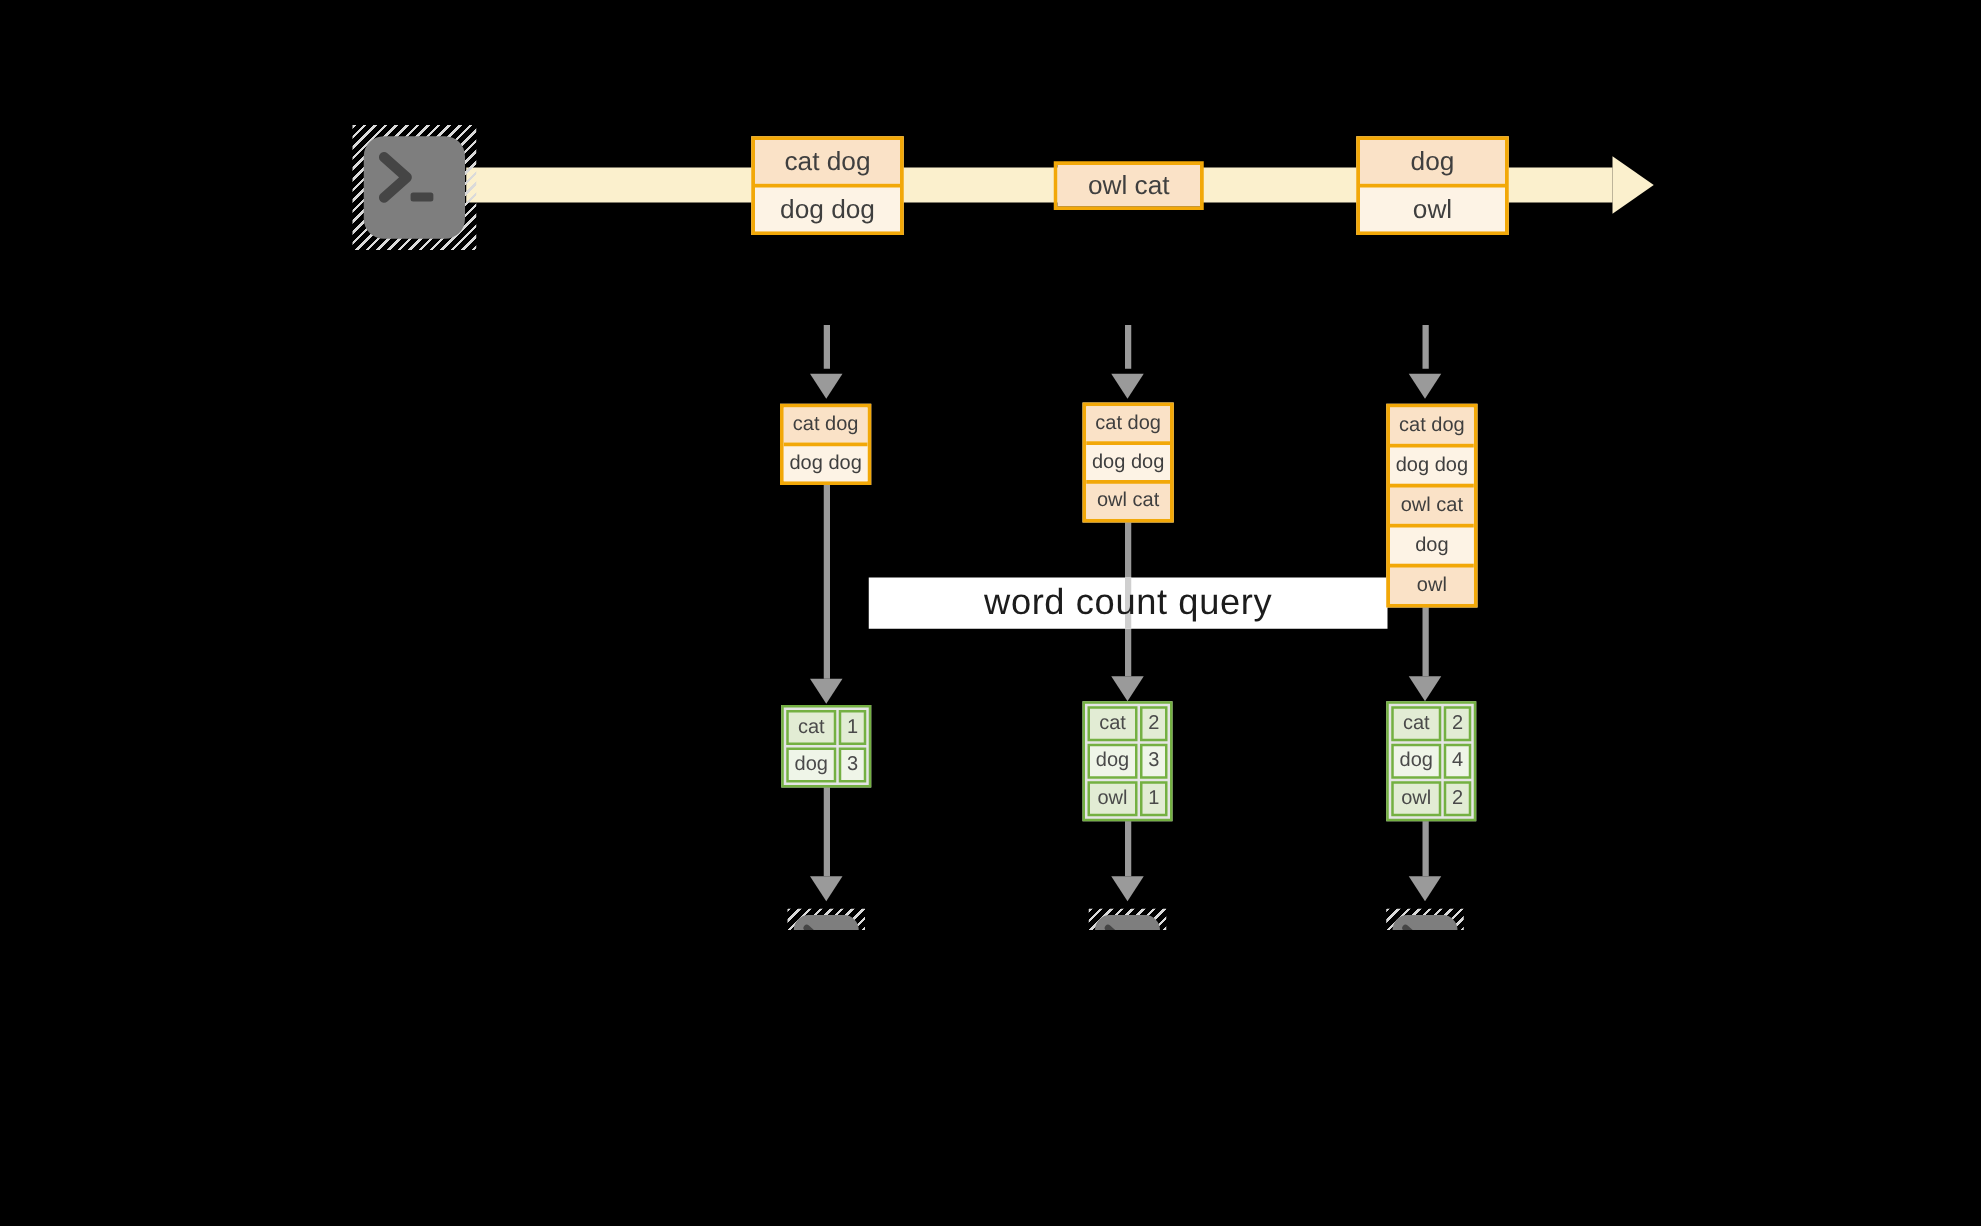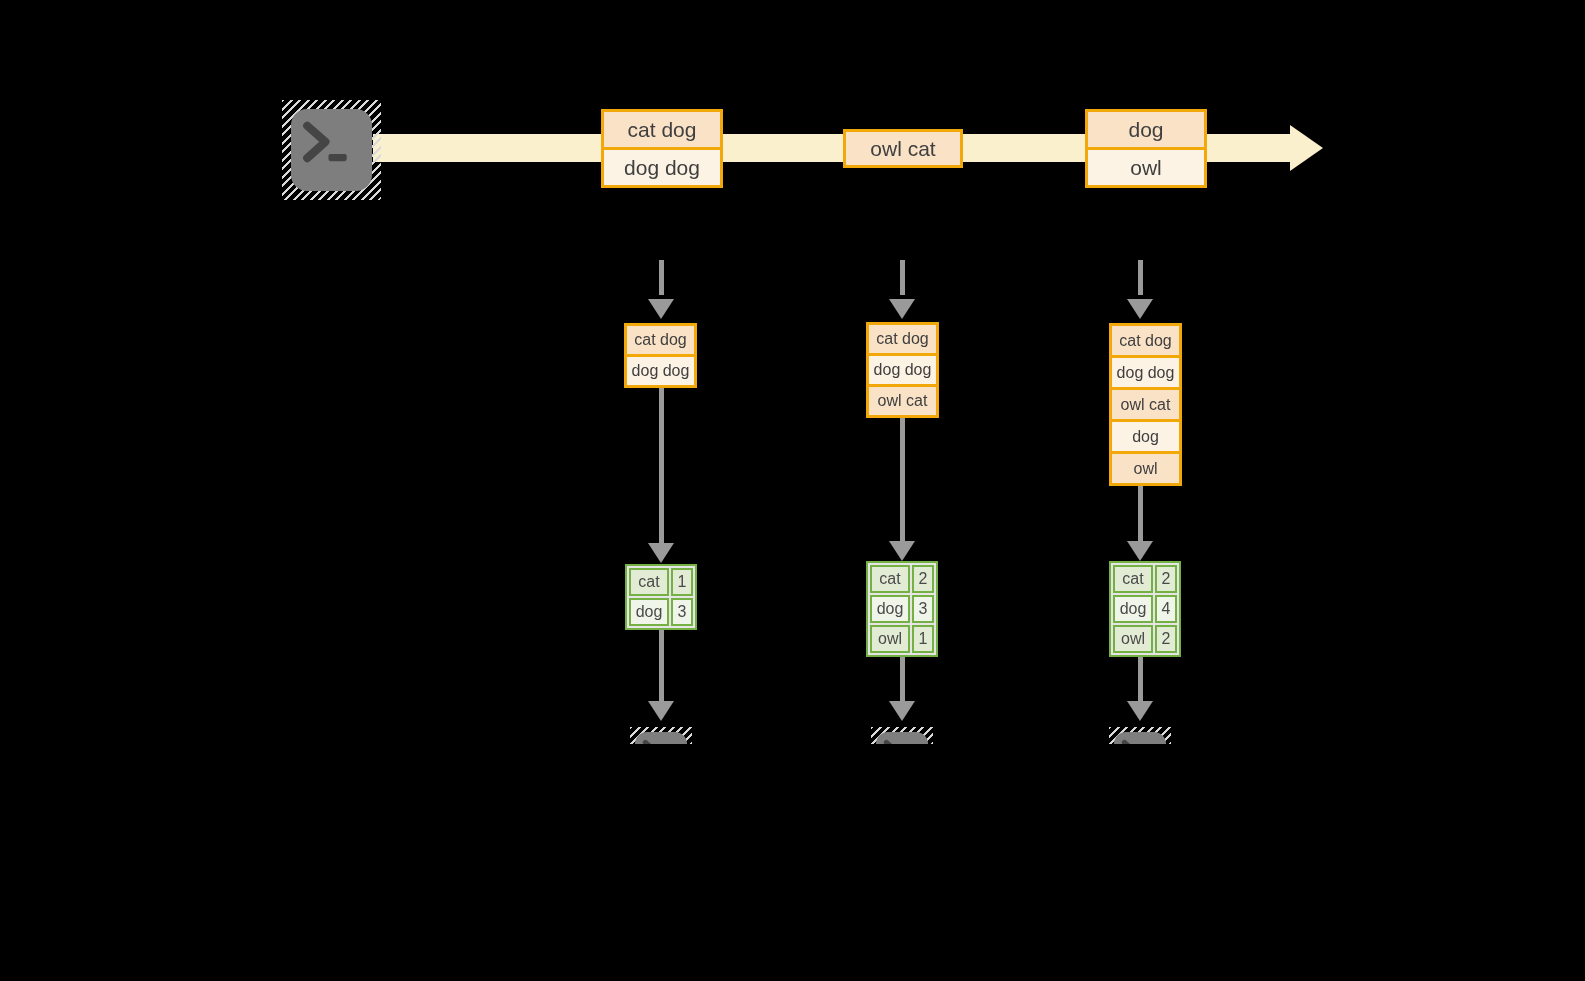--- a/index.html
+++ b/index.html
@@ -85,20 +85,24 @@
   <div class="abs dash-seg" style="left:1137.5px;top:260px;"></div>
   <div class="abs tri-down" style="left:1127px;top:299px;"></div>
 
   <div class="abs vline" style="left:658.5px;top:388px;height:155px;"></div>
   <div class="abs tri-down" style="left:648px;top:543px;"></div>
   <div class="abs vline" style="left:899.5px;top:418px;height:123px;"></div>
   <div class="abs tri-down" style="left:889px;top:541px;"></div>
   <div class="abs vline" style="left:1137.5px;top:486px;height:55px;"></div>
   <div class="abs tri-down" style="left:1127px;top:541px;"></div>
 
+  <div class="abs qbox" style="left:695px;top:462px;width:415px;height:41px;z-index:2;">
+    <div class="qline" style="left:204.5px;"></div>
+    <span class="qtext">word count query</span>
+  </div>
 
   <div class="abs obox stack" style="left:624px;top:323px;width:73px;z-index:3;">
     <div class="orow peach">cat dog</div>
     <div class="orow cream">dog dog</div>
   </div>
   <div class="abs obox stack" style="left:866px;top:322px;width:73px;z-index:3;">
     <div class="orow peach">cat dog</div>
     <div class="orow cream">dog dog</div>
     <div class="orow peach">owl cat</div>
   </div>

